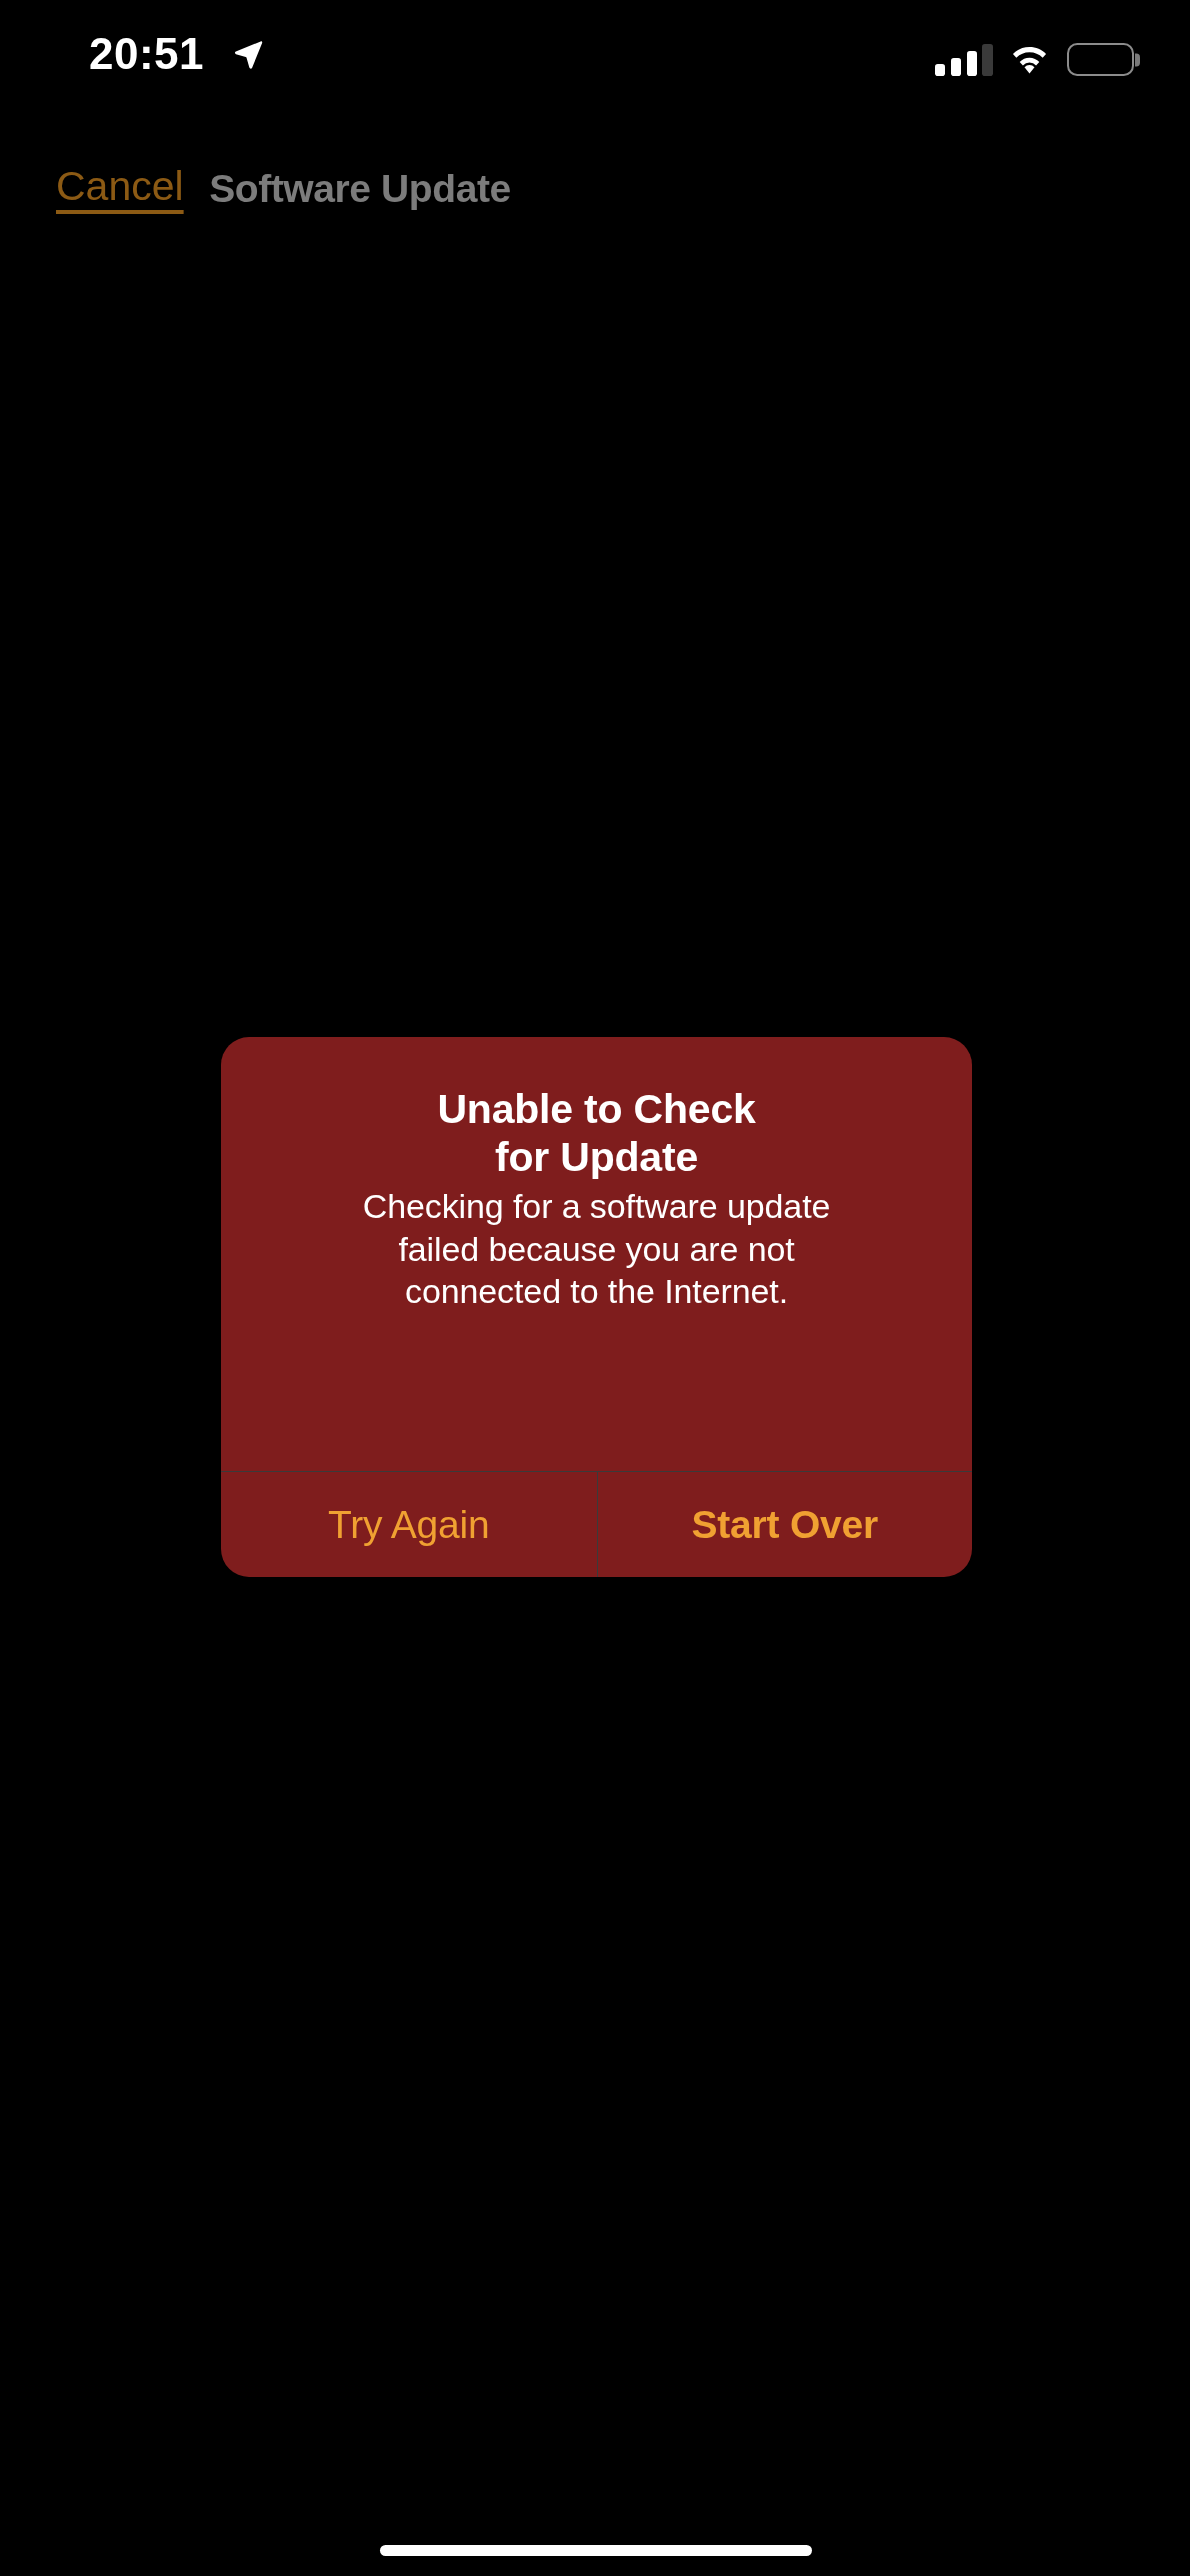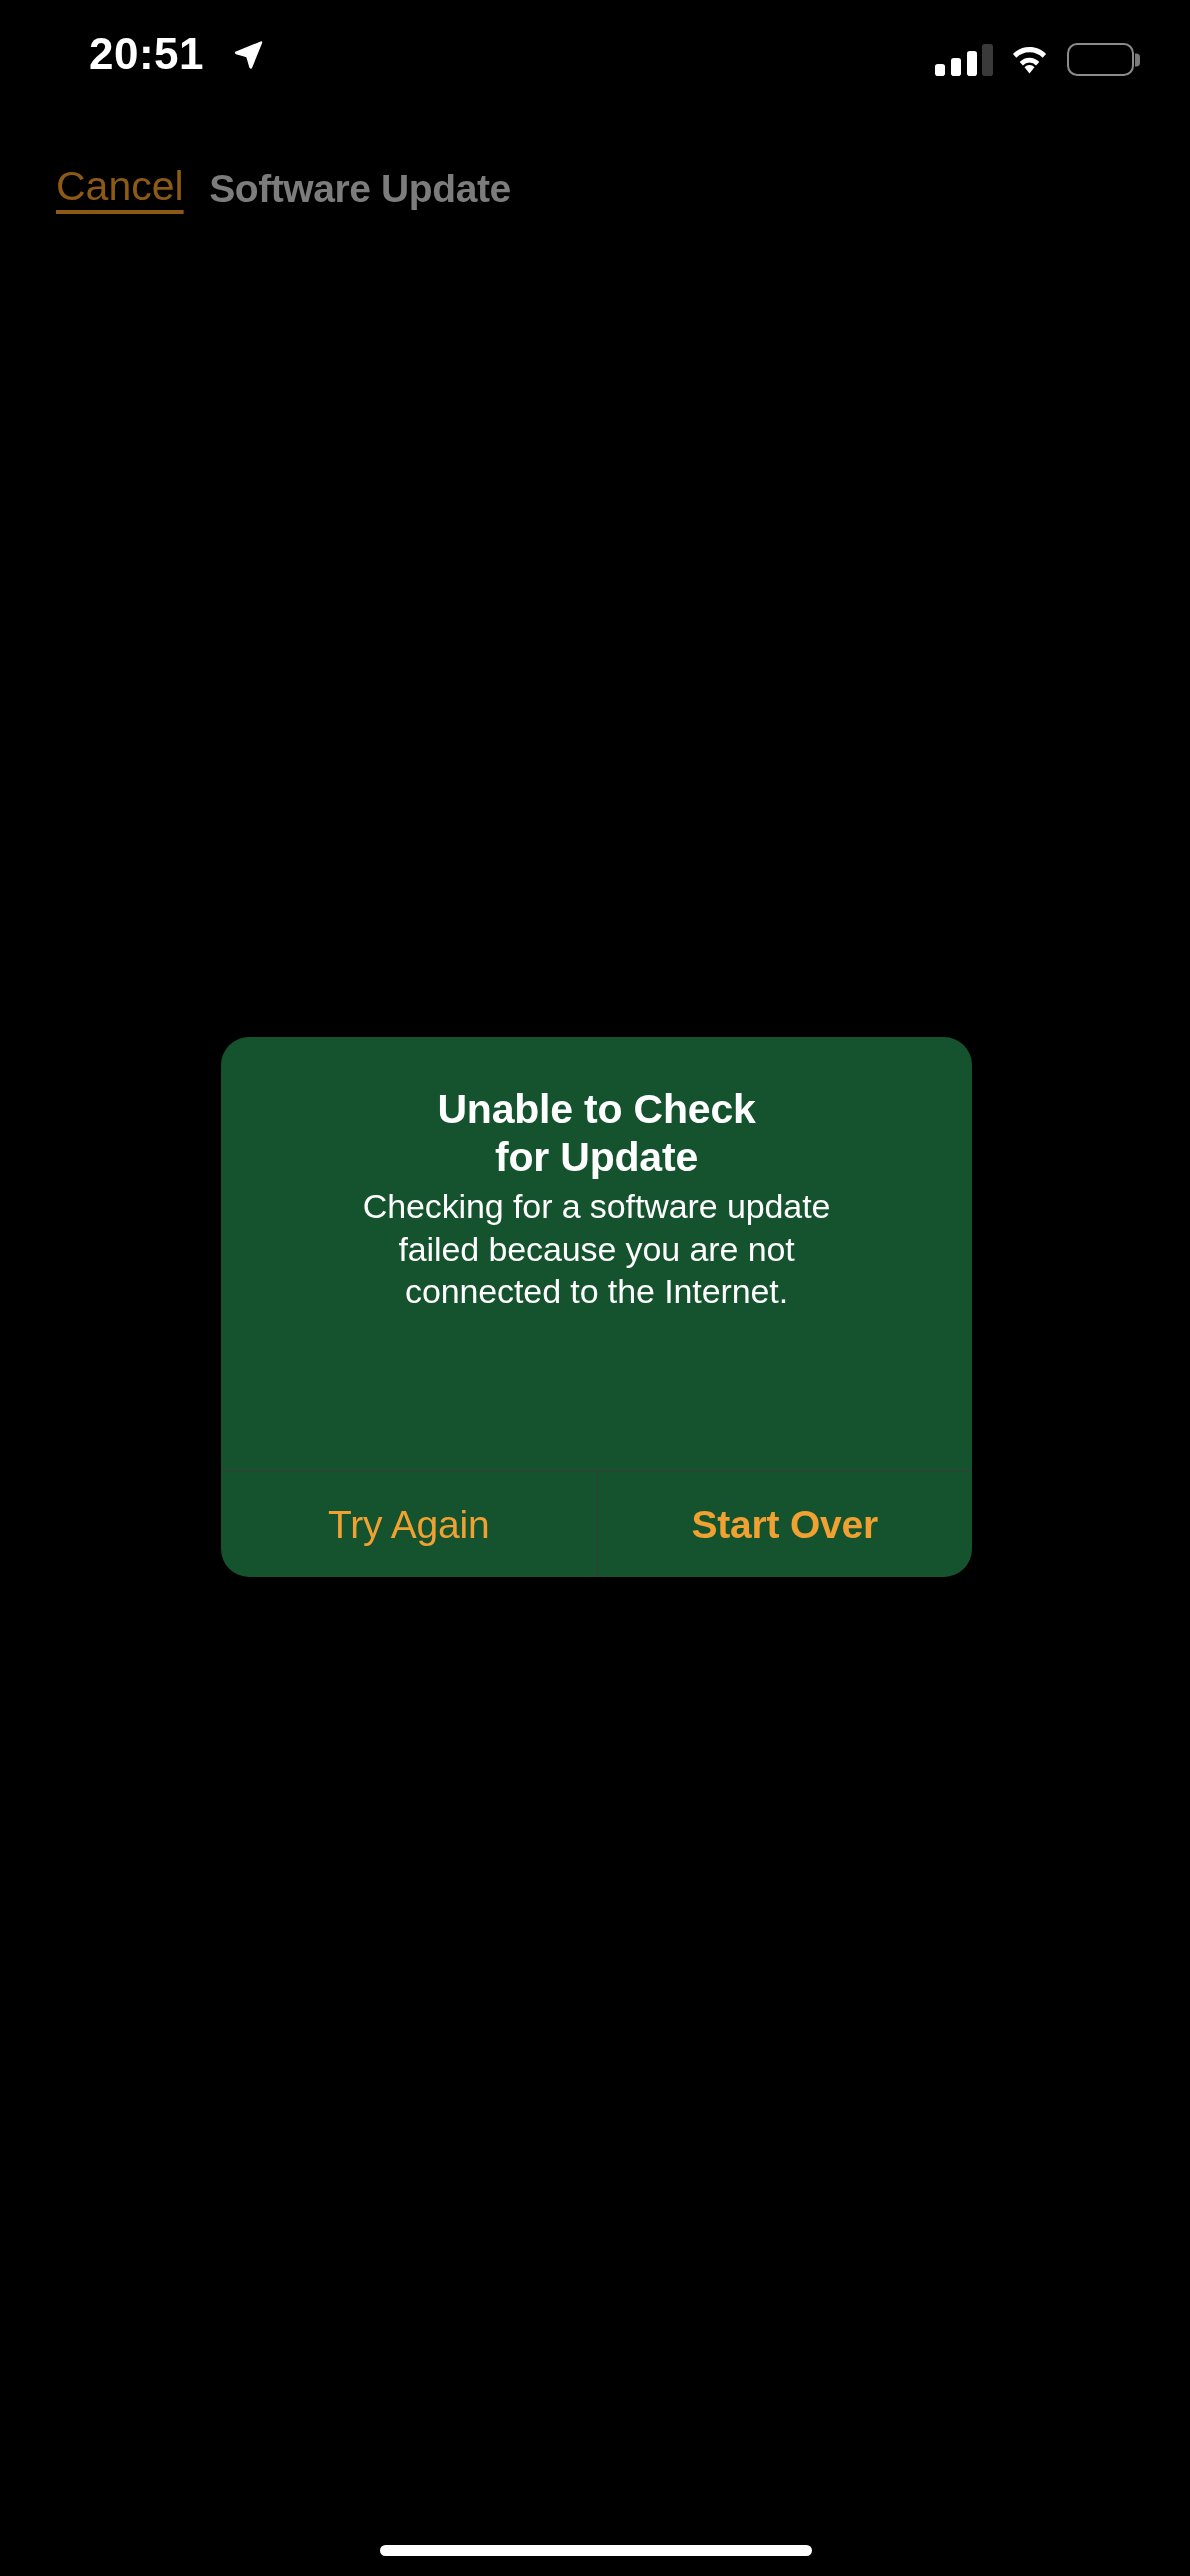--- a/index.html
+++ b/index.html
@@ -96,21 +96,21 @@
   }
 
   
   .alert-overlay {
     position:absolute; inset:0;
   }
   .alert {
     position:absolute;
     left:221px; top:1037px;
     width:751px; min-height:540px;
-    background:#14532d;
+    background:#7f1d1d;
     border-radius:28px;
     overflow:hidden;
     display:flex; flex-direction:column;
   }
   .alert-content {
     padding:48px 39px 0 39px;
     flex:1 1 auto;
     text-align:center;
   }
   .alert-title {

